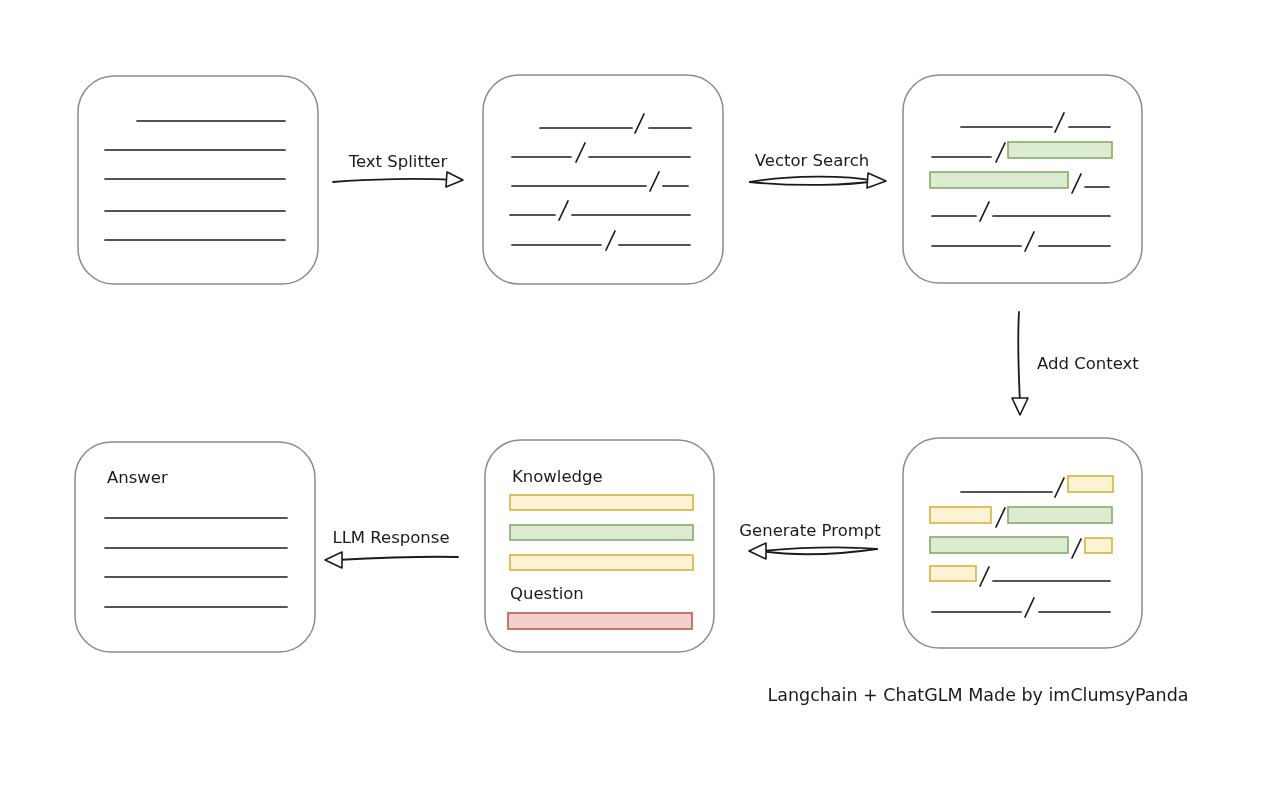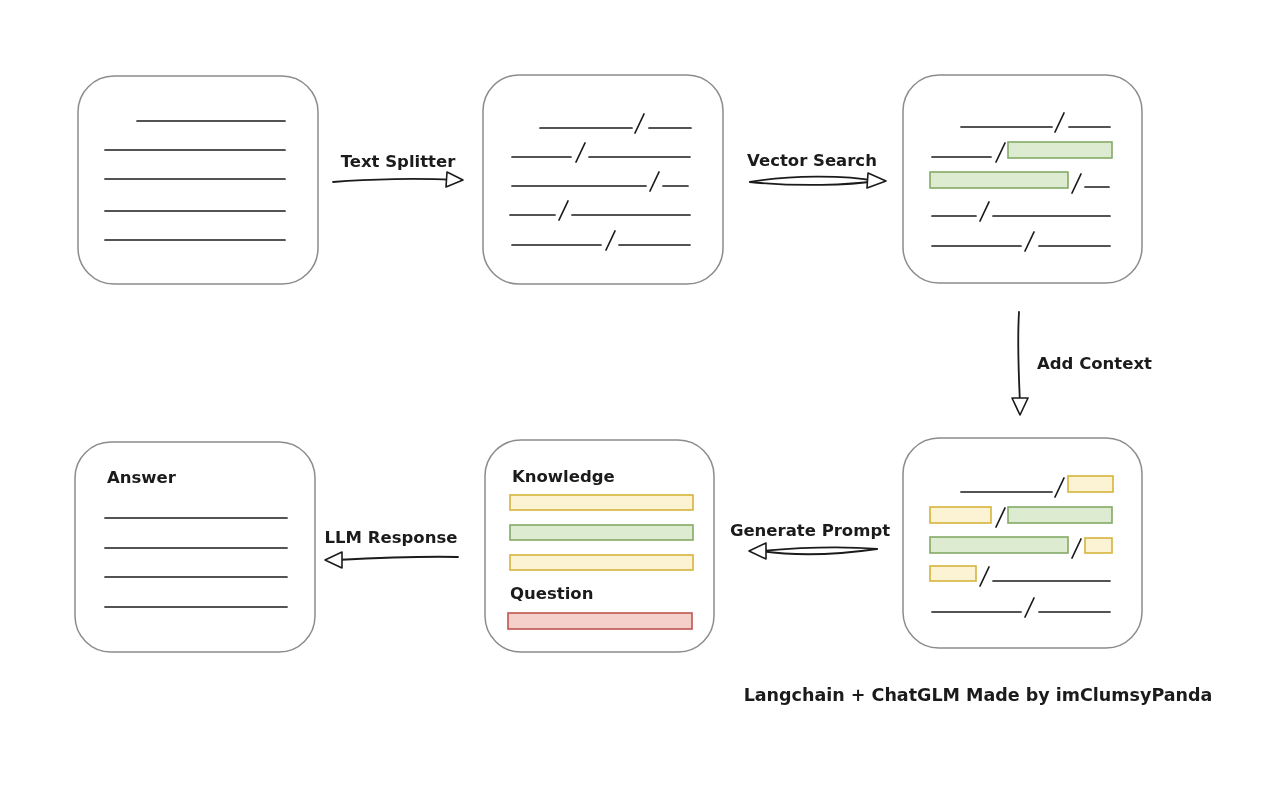--- a/index.html
+++ b/index.html
@@ -1,17 +1,17 @@
 <!DOCTYPE html>
 <html style="--ink: #1b1b1b; --box_stroke: #8c8c8c; --green_fill: #ddebd1; --green_stroke: #84ab66; --yellow_fill: #fcf3d4; --yellow_stroke: #d6b33c; --red_fill: #f5d0ca; --red_stroke: #bf564e;"><head>
 <meta charset="utf-8">
 <style>
   html,body{margin:0;padding:0;background:#ffffff;}
   .stage{position:relative;width:1262px;height:792px;background:#fff;overflow:hidden;
-         font-family:"DejaVu Sans",sans-serif;font-weight:bold;}
+         font-family:"DejaVu Sans",sans-serif;}
   svg{display:block;}
   .box{fill:#ffffff;stroke:var(--box_stroke);stroke-width:1.5;}
   .ln{stroke:var(--ink);stroke-width:1.7;stroke-linecap:round;fill:none;}
   .arrow{stroke:var(--ink);stroke-width:1.8;fill:none;stroke-linecap:round;stroke-linejoin:round;}
   .head{fill:#ffffff;stroke:var(--ink);stroke-width:1.6;stroke-linejoin:round;}
   .green{fill:var(--green_fill);stroke:var(--green_stroke);stroke-width:1.6;}
   .yellow{fill:var(--yellow_fill);stroke:var(--yellow_stroke);stroke-width:1.6;}
   .red{fill:var(--red_fill);stroke:var(--red_stroke);stroke-width:1.6;}
   .lbl{font-family:"DejaVu Sans",sans-serif;font-size:16.5px;fill:var(--ink);}
   .lbl-mid{text-anchor:middle;}

